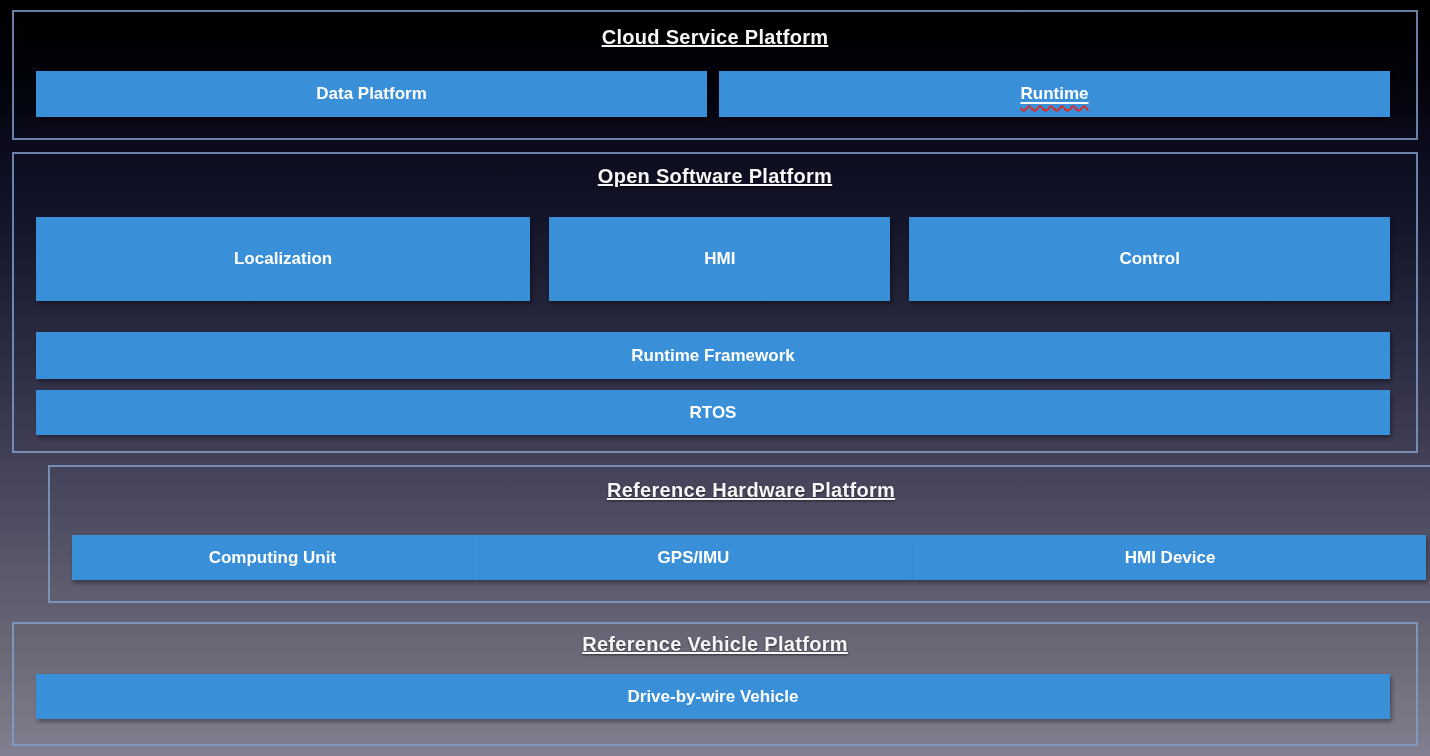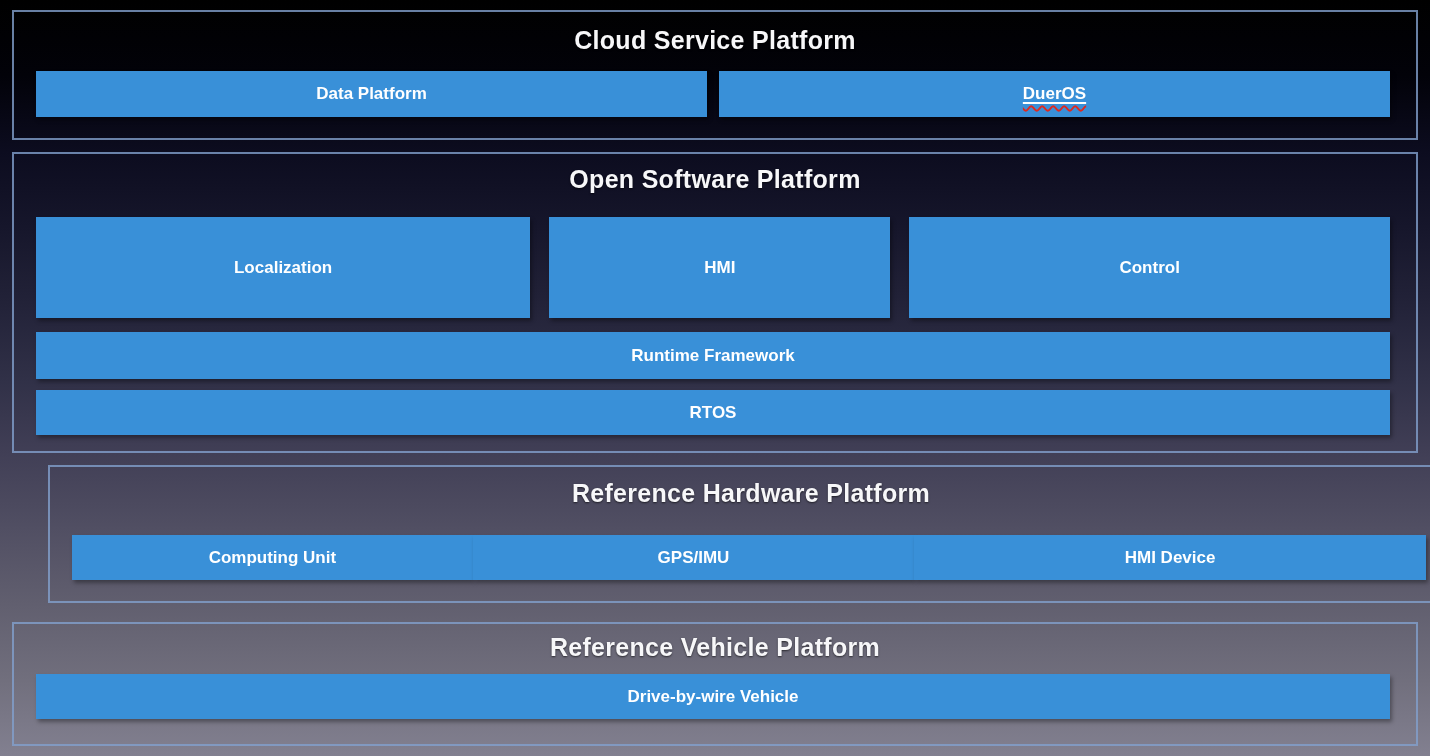--- a/index.html
+++ b/index.html
@@ -36,24 +36,25 @@
   #sec-software { top: 152px; height: 301px; }
   #sec-hardware { top: 465px; height: 138px; margin-left: 36px; }
   #sec-vehicle  { top: 622px; height: 124px; }
 
   .section-title {
     position: absolute;
     left: 0;
     width: 100%;
     text-align: center;
     color: #f7f7f9;
-    font-size: 25px;
+    font-size: 20px;
     font-weight: bold;
     letter-spacing: 0.3px;
     text-shadow: 0 1px 2px rgba(0,0,0,0.6);
+    text-decoration: underline;
   }
   #sec-cloud    .section-title { top: 14px; }
   #sec-software .section-title { top: 11px; }
   #sec-hardware .section-title { top: 12px; }
   #sec-vehicle  .section-title { top: 9px;  }
 
   .row {
     position: absolute;
     left: 22px;
     width: 1354px;
@@ -70,21 +71,21 @@
     box-shadow: 2px 3px 4px rgba(0,0,0,0.35);
     box-sizing: border-box;
     text-align: right;
   }
 
   
   #cloud-row { top: 59px; height: 46px; gap: 12px; }
   #cloud-row .box { flex: 1 1 50%; }
 
   
-  #software-row-top { top: 63px; height: 101px; gap: 19px; }
+  #software-row-top { top: 63px; height: 84px; gap: 19px; }
   .w-localization { flex: 0 0 36.5%; }
   .w-control      { flex: 0 0 35.5%; }
   .w-hmi          { flex: 1 1 auto; }
   #software-row-runtime { top: 178px; height: 47px; }
   #software-row-rtos    { top: 236px; height: 45px; }
   #software-row-runtime .box, #software-row-rtos .box { flex: 1 1 100%; }
 
   
   #hardware-row { top: 68px; height: 45px; }
   .w-computing  { flex: 0 0 29.6%; }
@@ -116,21 +117,21 @@
 
 <div>
 
   <div class="section" id="sec-cloud">
     <div class="section-title">Cloud Service Platform</div>
     <div class="row" id="cloud-row">
       <div class="box">
         <span>Data Platform</span>
       </div>
       <div class="box">
-        <span class="squiggle"><span class="inner">DuerOS</span></span>
+        <span class="squiggle"><span class="inner">Runtime</span></span>
       </div>
     </div>
   </div>
 
   <div class="section" id="sec-software">
     <div class="section-title">Open Software Platform</div>
     <div class="row" id="software-row-top">
       <div class="box w-localization">
         <span>Localization</span>
       </div>

